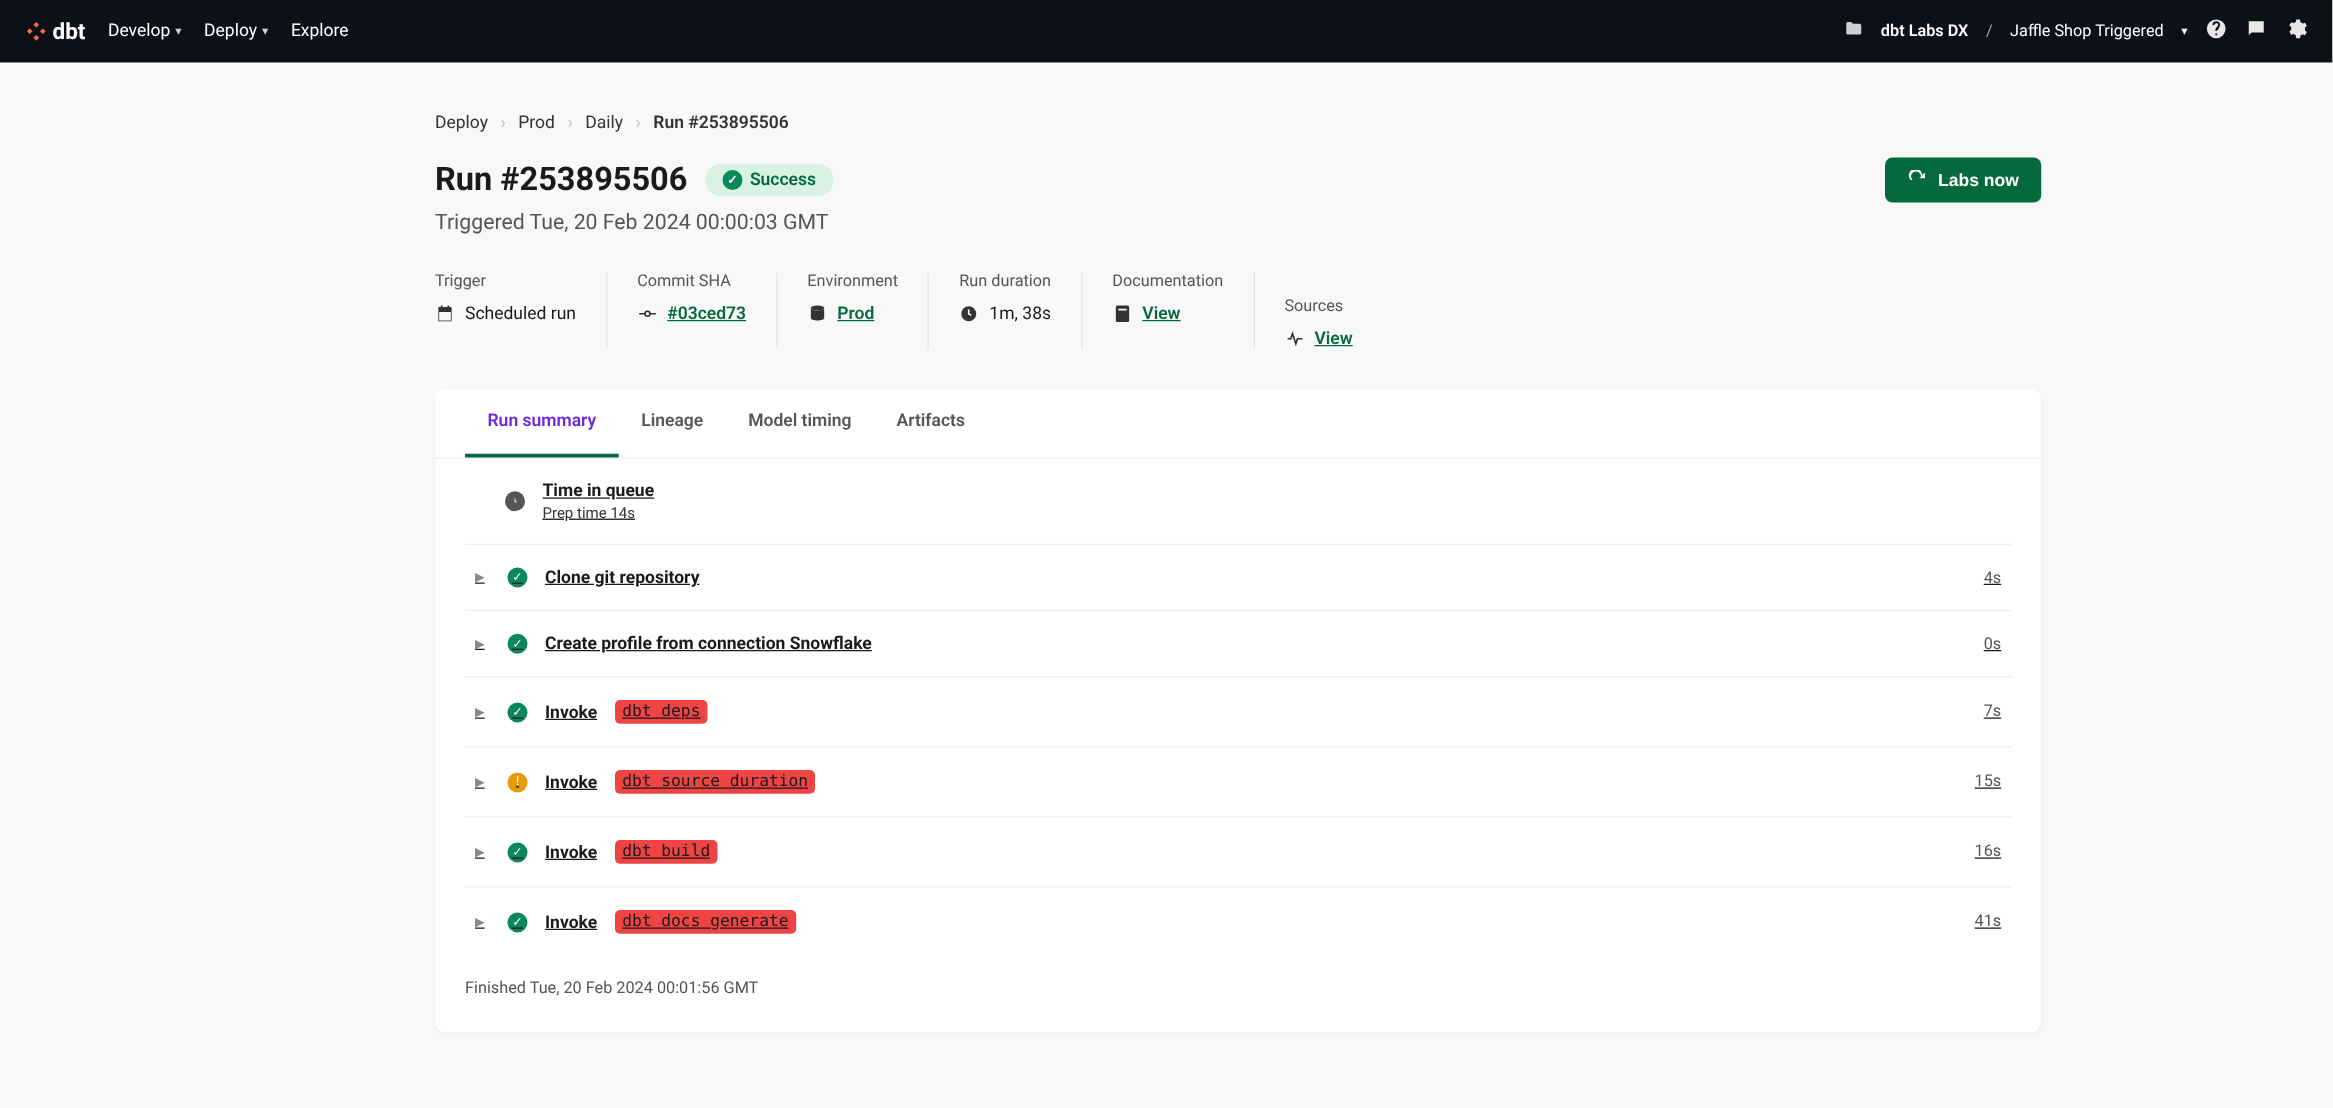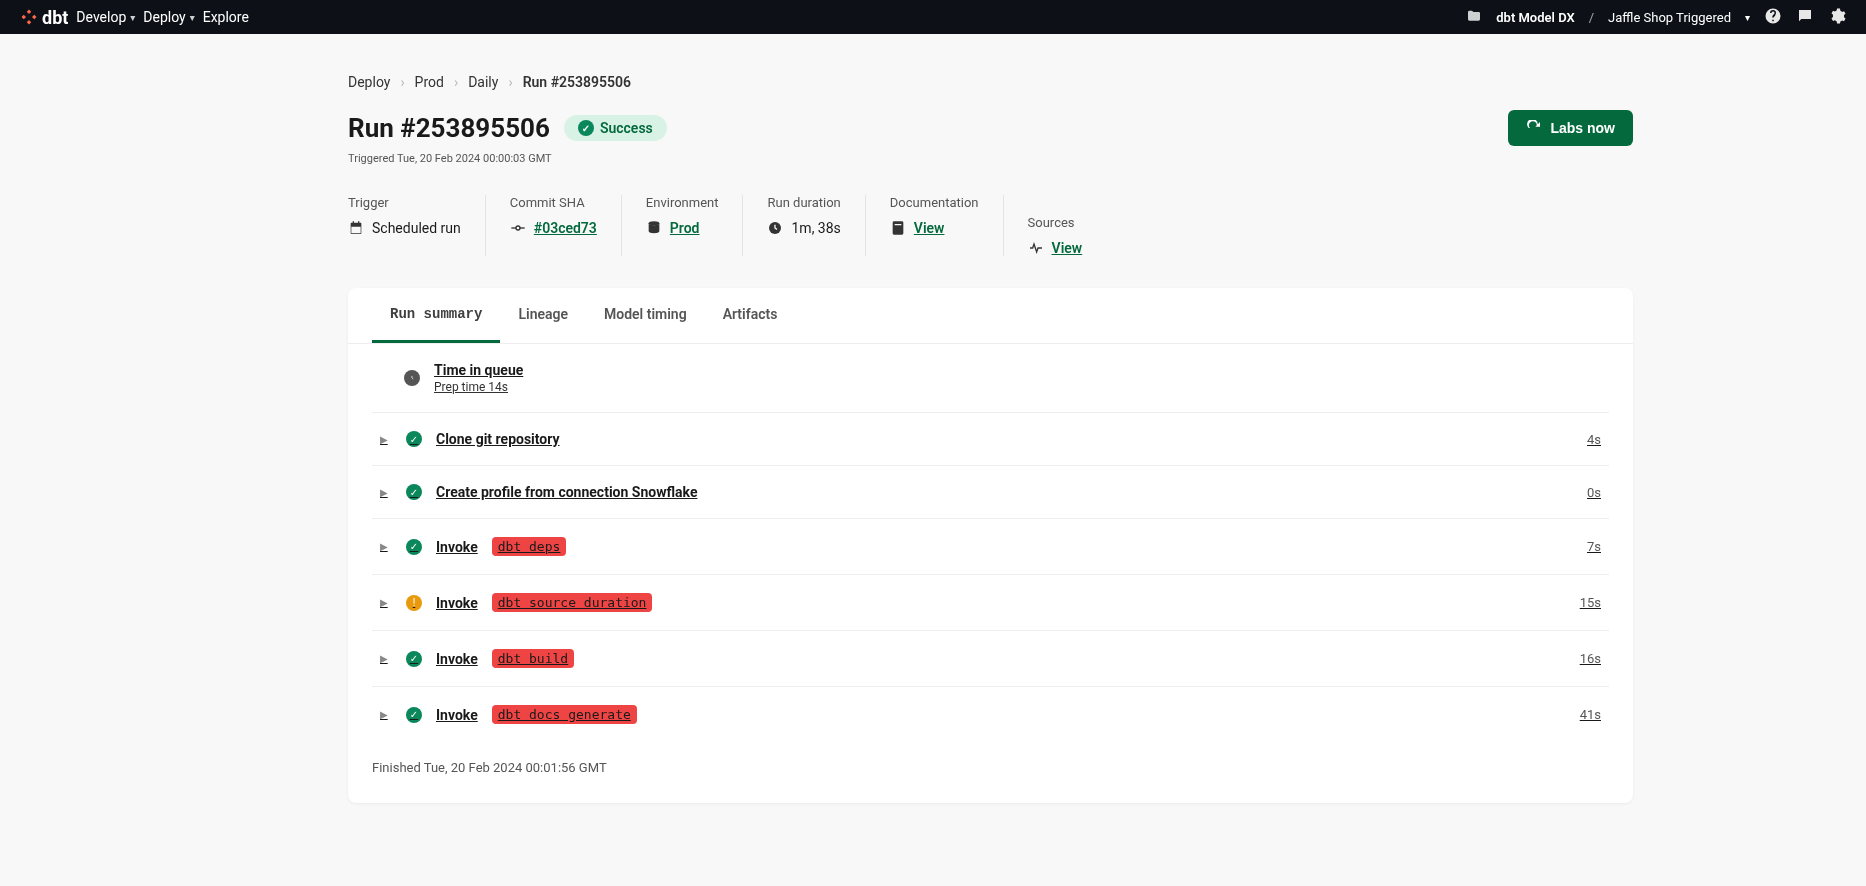--- a/index.html
+++ b/index.html
@@ -6,25 +6,25 @@
   body {
     font-family: -apple-system, BlinkMacSystemFont, "Segoe UI", Roboto, "Helvetica Neue", Arial, sans-serif;
     background: #f8f8f8;
     color: #1a1a1a;
     font-size: 14px;
   }
   
   .topnav {
     background: #0d1117;
     color: #fff;
-    height: 34px;
+    height: 50px;
     display: flex;
     align-items: center;
     padding: 0 20px;
-    gap: 8px;
+    gap: 18px;
   }
   .logo { display: flex; align-items: center; gap: 4px; font-weight: 700; font-size: 18px; color:#fff;}
   .logo svg { width: 18px; height: 18px; }
   .nav-link { color:#fff; font-size:14px; display:flex; align-items:center; gap:4px; cursor:pointer;}
   .nav-link .chev { font-size:10px; opacity:.8;}
   .spacer { flex:1; }
   .nav-right { display:flex; align-items:center; gap:14px; font-size:13px;}
   .folder-ico { opacity:.8;}
   .divider-slash { opacity:.6; }
   .icon-btn { cursor:pointer; opacity:.9; }
@@ -37,42 +37,42 @@
   .breadcrumbs .crumb.current { font-weight:600;}
   .title-row { display:flex; align-items:center; gap:14px; justify-content:space-between;}
   .title-left { display:flex; align-items:center; gap:14px;}
   h1 { font-size:26px; font-weight:700;}
   .badge {
     display:inline-flex; align-items:center; gap:6px;
     background:#d9f2e6; color:#046a3d; font-weight:600;
     padding:5px 14px; border-radius:16px; font-size:14px;
   }
   .badge .circle { width:16px; height:16px; border-radius:50%; background:#0a875b; display:flex; align-items:center; justify-content:center; color:#fff; font-size:10px;}
-  .triggered { font-size:11px; color:#555; margin-top:6px;}
+  .triggered { font-size:17px; color:#555; margin-top:6px;}
   .rerun-btn {
     background:#046a3d; color:#fff; border:none; border-radius:6px;
     padding:10px 18px; font-size:14px; font-weight:600;
     display:inline-flex; align-items:center; gap:8px; cursor:pointer;
   }
   
   .meta-row { display:flex; gap:0; margin-top:30px; }
   .meta {
     padding:0 24px; border-right:1px solid #e4e4e4;
   }
   .meta:first-child { padding-left:0;}
   .meta:last-child { border-right:none;margin-top:20px;}
   .meta-label { font-size:13px; color:#555; margin-bottom:10px;}
   .meta-val { display:flex; align-items:center; gap:8px; font-size:14px;}
   .meta-val .mico { width:16px; height:16px; display:inline-flex; align-items:center; justify-content:center; color:#333;}
   .meta-val a { color:#046a3d; text-decoration:underline; font-weight:600;}
   
   .card { background:#fff; border-radius:8px; margin-top:32px; padding:0; box-shadow:0 1px 3px rgba(0,0,0,.06);}
   .tabs { display:flex; border-bottom:1px solid #eee; padding:0 24px;}
   .tab { padding:18px 18px; font-size:14px; font-weight:600; color:#555; cursor:pointer; border-bottom:3px solid transparent;}
-  .tab.active { color:#404040; border-bottom-color:#046a3d;font-family:Liberation Mono, monospace;}
+  .tab.active { color:#6d28d9; border-bottom-color:#046a3d;}
   .steps { padding:0 24px;}
   .step { display:flex; align-items:center; padding:18px 8px; border-bottom:1px solid #eee; gap:14px;text-decoration:underline;}
   .step:last-child { border-bottom:none;}
   .step .expand { width:12px; color:#888; font-size:10px; cursor:pointer;}
   .step .status { width:16px; height:16px; border-radius:50%; display:flex; align-items:center; justify-content:center; color:#fff; font-size:10px;}
   .step .status.success { background:#0a875b;}
   .step .status.warning { background:#e89a0c;}
   .step .status.clock { background:#555;}
   .step .step-title { font-weight:700; font-size:14px;}
   .step .cmd { font-family: ui-monospace, SFMono-Regular, Menlo, monospace; background:#ef4444; padding:2px 6px; border-radius:4px; font-weight:500; font-size:13px;}
@@ -104,21 +104,21 @@
   <div class="nav-link">
     <span>Explore</span>
   </div>
   <div class="spacer"></div>
   <div class="nav-right">
     <span class="folder-ico">
       <svg class="ico" viewBox="0 0 24 24">
           <path fill="#fff" d="M3 6a2 2 0 012-2h4l2 2h8a2 2 0 012 2v9a2 2 0 01-2 2H5a2 2 0 01-2-2V6z"></path>
         </svg>
     </span>
-    <span style="font-weight:600;">dbt Model DX</span>
+    <span style="font-weight:600;">dbt Labs DX</span>
     <span class="divider-slash">/</span>
     <span>Jaffle Shop Triggered</span>
     <span class="chev" style="font-size:10px;">▾</span>
     <span class="icon-btn">
       <svg viewBox="0 0 24 24">
           <path fill="#fff" d="M12 2a10 10 0 100 20 10 10 0 000-20zm1 17h-2v-2h2v2zm2.07-7.75l-.9.92A3.4 3.4 0 0013 14h-2v-.5a4 4 0 011.17-2.83l1.24-1.26A1.96 1.96 0 0012 6a2 2 0 00-2 2H8a4 4 0 118 0c0 .88-.36 1.68-.93 2.25z"></path>
         </svg>
     </span>
     <span class="icon-btn">
       <svg viewBox="0 0 24 24">

